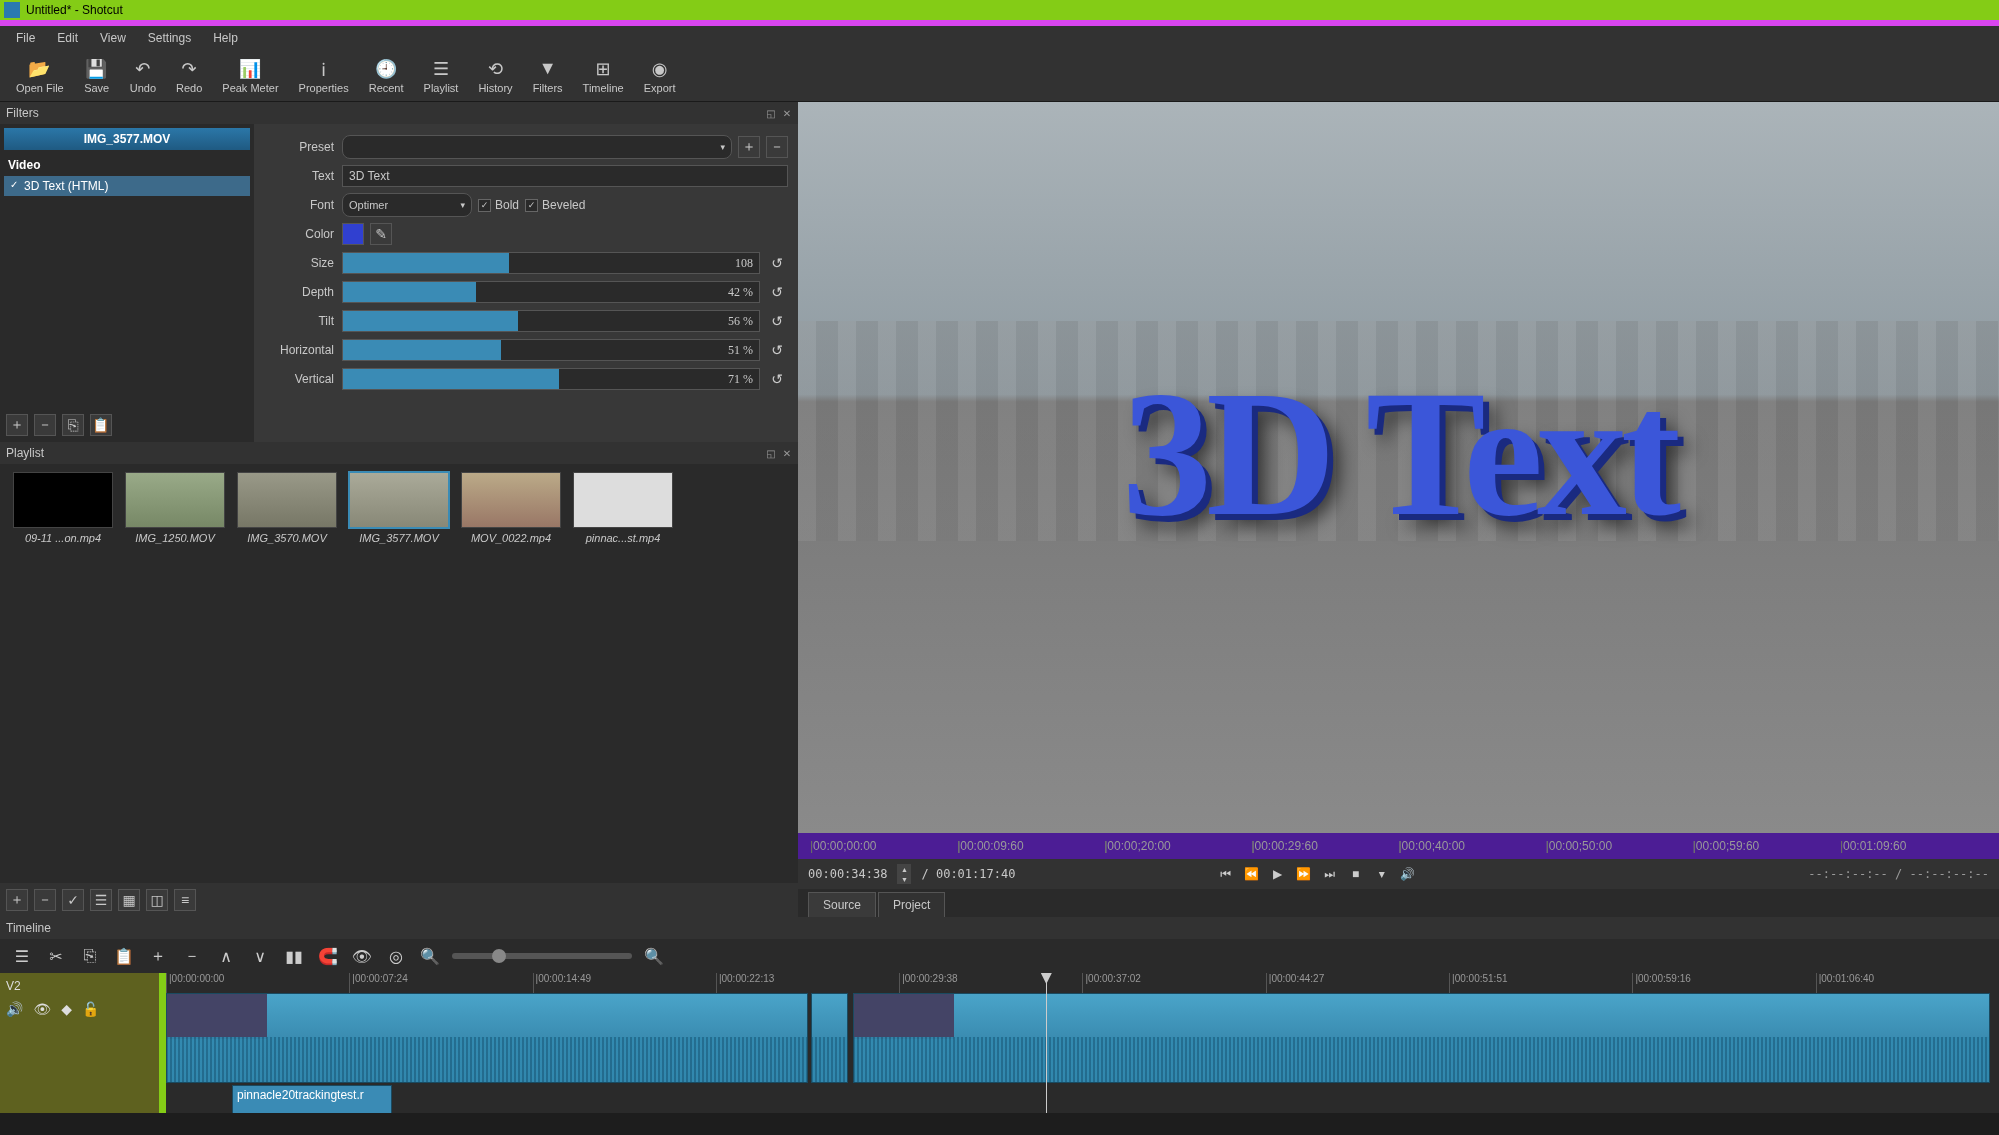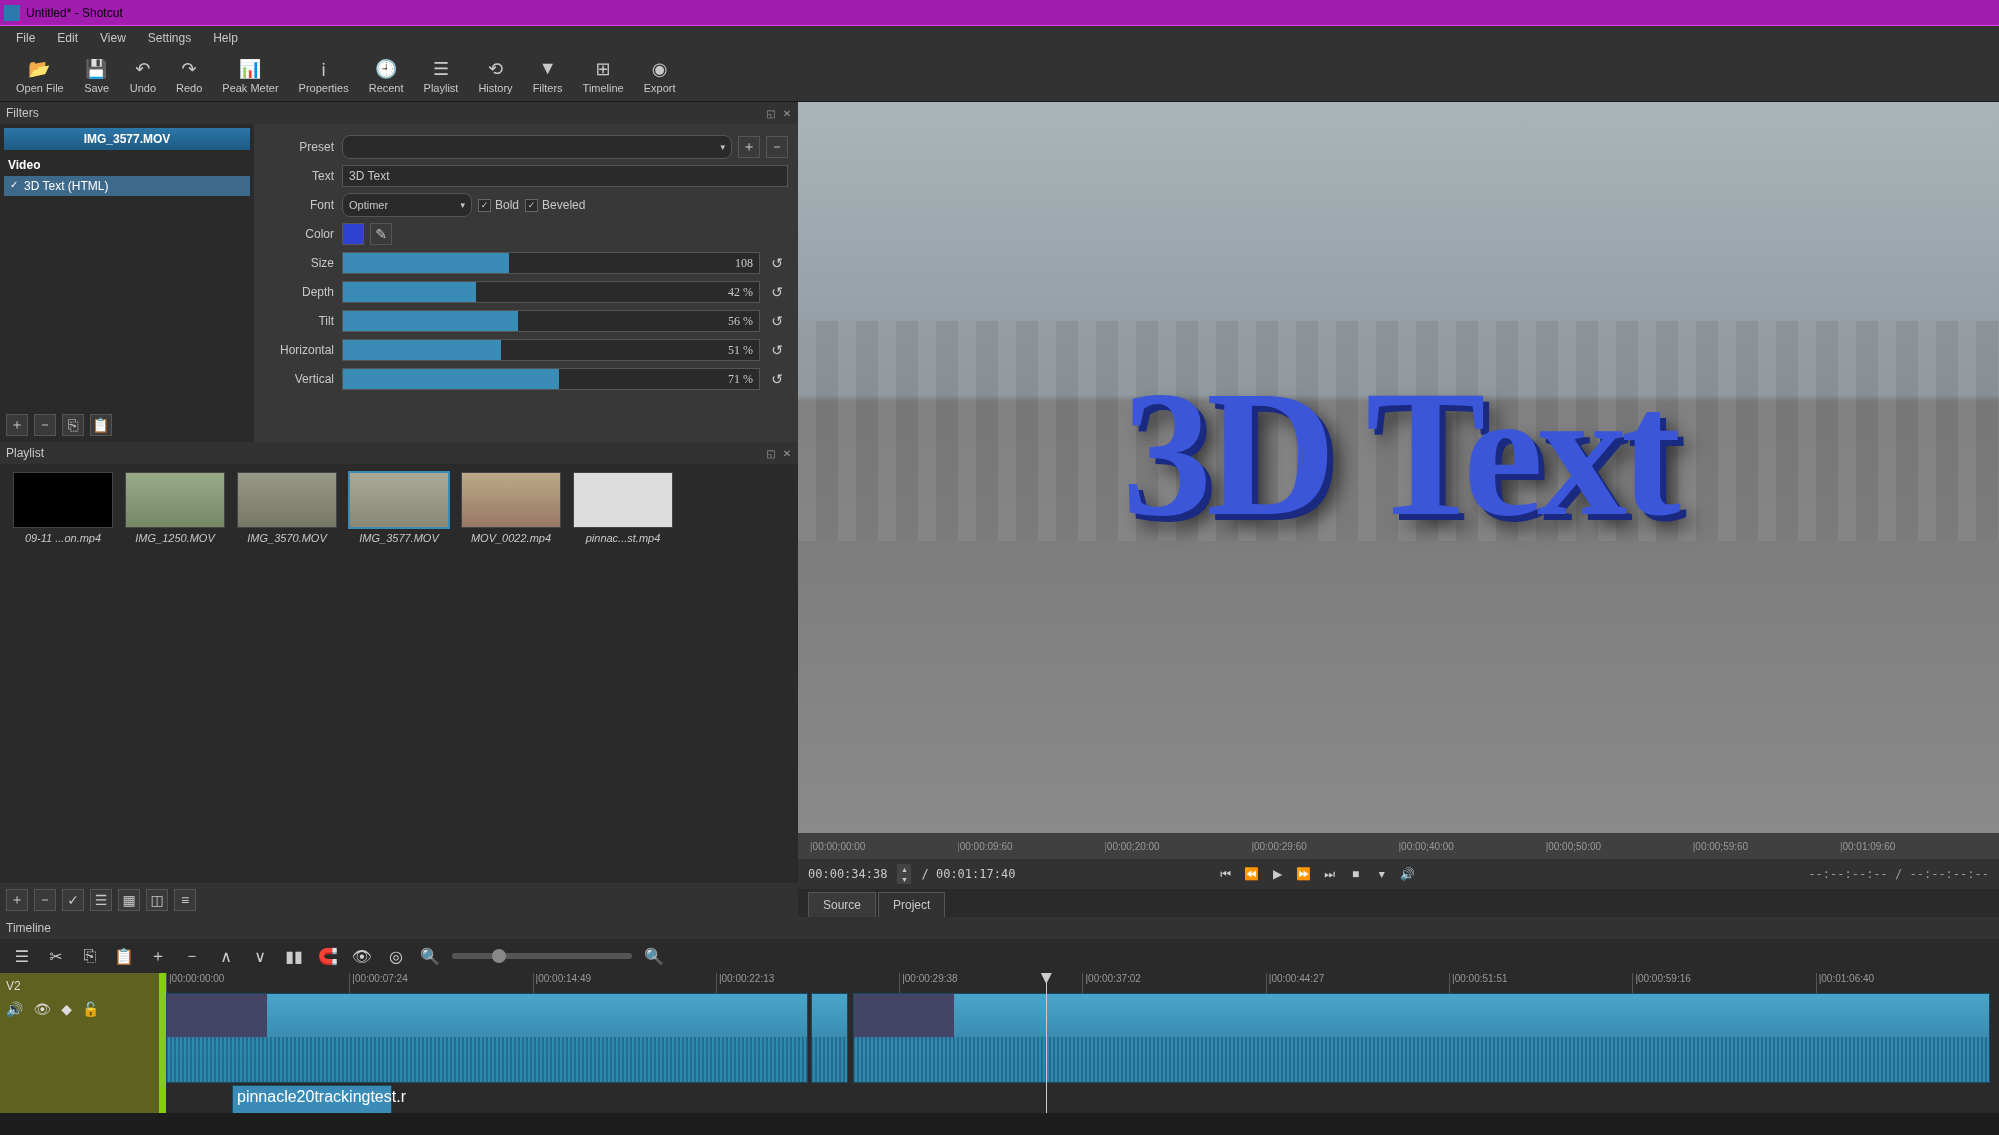--- a/index.html
+++ b/index.html
@@ -1,19 +1,19 @@
 <!DOCTYPE html>
 <html><head>
 <meta charset="utf-8">
 <style>
 * { margin:0; padding:0; box-sizing:border-box; font-family:"Segoe UI",Arial,sans-serif; }
 body { background:#1d1d1d; color:#c8c8c8; font-size:11px; overflow:hidden; width:1999px; height:1135px; }
 
 
-.titlebar { height:26px; background:#a21caf; color:#000; display:flex; align-items:center; padding:0 4px; border-bottom:1px solid #d946ef; }
+.titlebar { height:26px; background:#84cc16; color:#000; display:flex; align-items:center; padding:0 4px; border-bottom:6px solid #d946ef; }
 .titlebar .appicon { width:16px; height:16px; background:#2a7ab0; margin-right:6px; }
 .titlebar span { font-size:12px; }
 
 
 .menubar { height:24px; background:#323232; display:flex; align-items:center; padding:0 6px; gap:2px; }
 .menubar .mitem { padding:3px 10px; color:#c8c8c8; font-size:12px; }
 
 
 .toolbar { height:52px; background:#323232; display:flex; align-items:center; padding:0 6px; border-bottom:1px solid #1a1a1a; }
 .tbtn { display:flex; flex-direction:column; align-items:center; justify-content:center; padding:2px 10px; cursor:pointer; color:#c8c8c8; min-width:46px; }
@@ -65,21 +65,21 @@
 .plname { font-size:11px; color:#c8c8c8; text-align:center; white-space:nowrap; overflow:hidden; text-overflow:ellipsis; width:100%; }
 .plbar { display:flex; gap:6px; padding:6px; background:#323232; }
 .plbar .sqbtn { background:#3a3a3a; }
 
 
 .preview { flex:1; background:#000; position:relative; display:flex; align-items:center; justify-content:center; overflow:hidden; }
 .previmg { width:100%; height:100%; background:linear-gradient(180deg,#abb4b9 0%,#8e9aa1 40%,#777 41%,#8a8a8a 100%); position:relative; }
 .threed { position:absolute; left:50%; top:48%; transform:translate(-50%,-50%); font-size:180px; font-weight:900; font-family:Georgia,serif; color:#3b56d9; text-shadow:6px 6px 0 #1a2a80,12px 12px 18px rgba(0,0,0,.6); letter-spacing:-6px; white-space:nowrap; }
 .columns { position:absolute; top:30%; left:0; right:0; height:30%; background:repeating-linear-gradient(90deg,#999 0,#999 18px,#777 18px,#777 40px); opacity:.3; }
 
-.ruler { height:26px; background:#404040; display:flex; align-items:center; position:relative; font-size:10px; color:#999; padding:0 12px; }
+.ruler { height:26px; background:#4c1d95; display:flex; align-items:center; position:relative; font-size:12px; color:#999; padding:0 12px; }
 .ruler .tick { flex:1; position:relative; }
 .ruler .tick::before { content:"|"; position:absolute; left:0; color:#666; }
 
 .transport { height:30px; background:#323232; display:flex; align-items:center; padding:0 10px; gap:10px; }
 .tc { font-size:12px; color:#c8c8c8; font-family:monospace; }
 .spinner { width:14px; height:20px; display:flex; flex-direction:column; }
 .spinner span { flex:1; background:#444; display:flex; align-items:center; justify-content:center; font-size:7px; cursor:pointer; }
 .pbtns { display:flex; gap:6px; margin:0 auto; }
 .pbtn { width:20px; height:20px; display:flex; align-items:center; justify-content:center; color:#ccc; cursor:pointer; font-size:12px; }
 .inout { margin-left:auto; font-size:12px; color:#999; font-family:monospace; }
@@ -102,21 +102,21 @@
 .trackhdr .tctrls { display:flex; gap:10px; }
 .trackhdr .tctrls span { color:#ddd; font-size:14px; cursor:pointer; }
 .tracks { flex:1; position:relative; overflow:hidden; }
 .tlruler { height:20px; background:#2a2a2a; display:flex; font-size:10px; color:#999; position:relative; }
 .tlruler .tlt { flex:1; border-left:1px solid #555; padding-left:2px; }
 .playhead { position:absolute; top:0; bottom:0; width:1px; background:#ccc; left:48%; z-index:5; }
 .playhead::before { content:""; position:absolute; top:0; left:-5px; width:11px; height:11px; background:#ccc; clip-path:polygon(0 0,100% 0,50% 100%); }
 .clip { position:absolute; height:90px; background:linear-gradient(180deg,#4aa4c9 0%,#2a7499 100%); border:1px solid #1a4a60; top:20px; overflow:hidden; }
 .clip .wave { position:absolute; bottom:0; left:0; right:0; height:45px; background:repeating-linear-gradient(90deg,#1a5a7a 0,#3a9ac2 2px,#1a5a7a 4px); opacity:.9; }
 .clip .thumb { position:absolute; top:0; left:0; width:100px; height:45px; background:#446; }
-.clip2 { position:absolute; top:112px; left:66px; height:30px; width:160px; background:#3a8bb5; font-size:16px; color:#fff; padding:2px 4px; border:1px solid #1a4a60; }
+.clip2 { position:absolute; top:112px; left:66px; height:30px; width:160px; background:#3a8bb5; font-size:12px; color:#fff; padding:2px 4px; border:1px solid #1a4a60; }
 </style>
 </head>
 <body>
 
 <div class="titlebar">
   <div class="appicon"></div>
   <span>Untitled* - Shotcut</span>
 </div>
 
 <div class="menubar">

